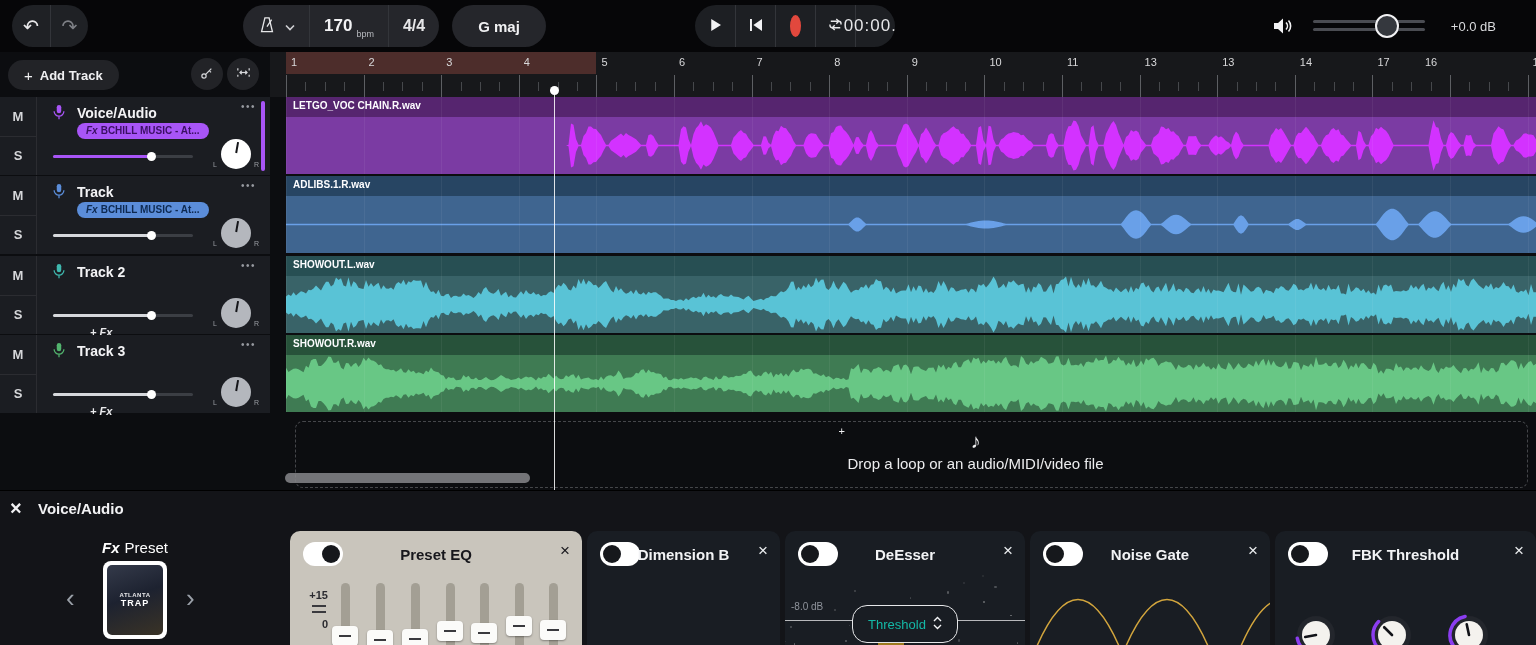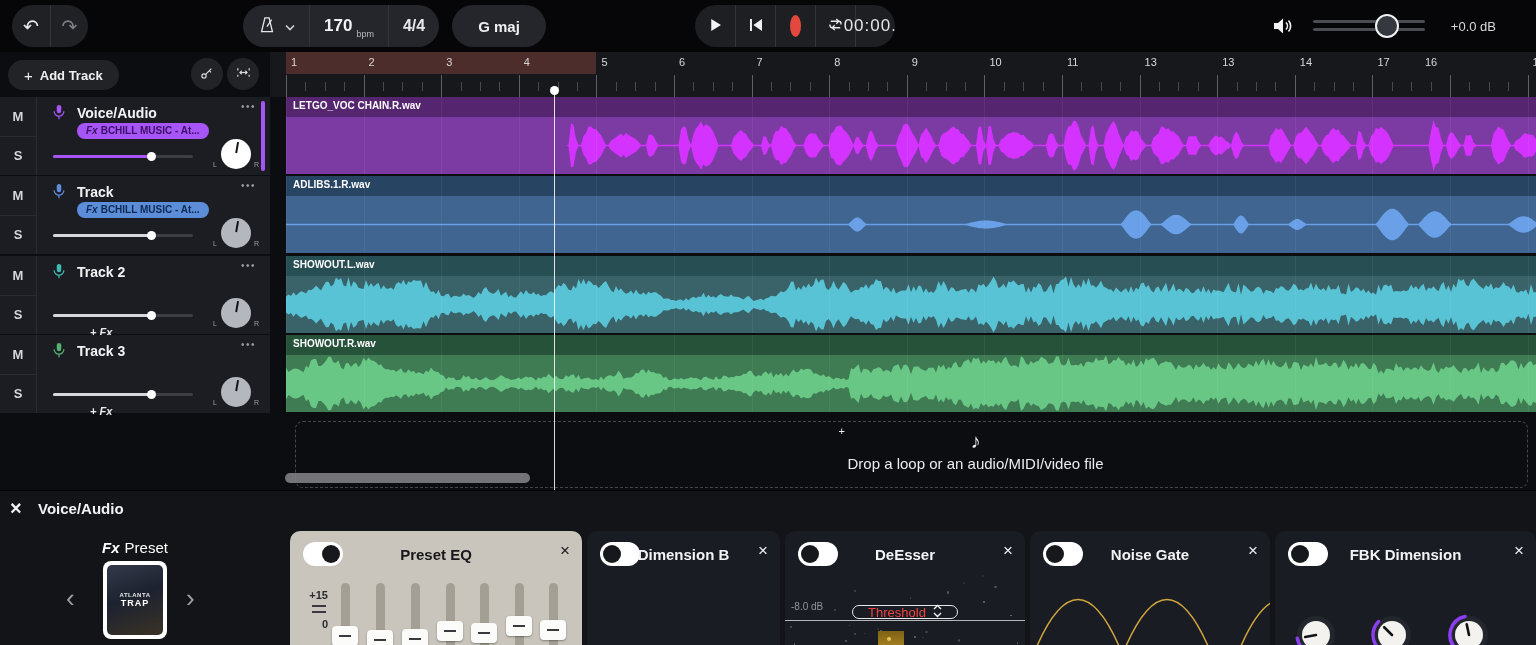--- a/index.html
+++ b/index.html
@@ -109,21 +109,21 @@
   .toggle.right .tk { left:19px; }
   .eq-scale { position:absolute; left:12px; top:58px; width:26px; text-align:right; color:#2b2b30; }
   .eq-top { font-size:11px; font-weight:600; }
   .eq-dash { margin:4px 0 0 10px; width:14px; height:2px; background:#3a3a3e; }
   .eq-zero { font-size:11px; font-weight:600; margin-top:5px; }
   .fader-track { position:absolute; top:52px; width:9px; height:80px; background:#a39f94; border-radius:5px; }
   .fader-handle { position:absolute; width:26px; height:20px; border-radius:4px; background:#fbfbf9; box-shadow:0 1px 2px rgba(0,0,0,.35); cursor:pointer; }
   .fader-handle::after { content:""; position:absolute; left:7px; top:9px; width:12px; height:2px; background:#3a3a3e; }
   .th-line { position:absolute; left:0; right:0; top:89px; height:1px; background:#d3d4d6; opacity:.85; }
   .th-db { position:absolute; left:6px; top:70px; font-size:10px; color:#8e939b; }
-  .th-pill { position:absolute; left:67px; top:74px; width:106px; height:14px; border-radius:15px; border:1.5px solid #e6e7e9; background:#191d23; color:#ef4444; font-size:13px; font-family:inherit; cursor:pointer; display:flex; align-items:center; justify-content:center; gap:7px; }
+  .th-pill { position:absolute; left:67px; top:74px; width:106px; height:38px; border-radius:15px; border:1.5px solid #e6e7e9; background:#191d23; color:#14b8a6; font-size:13px; font-family:inherit; cursor:pointer; display:flex; align-items:center; justify-content:center; gap:7px; }
   .gold-bar { position:absolute; left:93px; top:100px; width:26px; height:30px; background:linear-gradient(180deg,#8a6a14,#d8a92c); opacity:.9; }
   .gold-dot { position:absolute; width:4px; height:4px; border-radius:50%; background:#ffd75e; }
   .speck { position:absolute; border-radius:50%; background:#fff; }
   .gate-svg,.knob-svg { position:absolute; left:0; top:0; }
 </style>
 </head>
 <body>
 
 <div class="app">
 
@@ -574,21 +574,21 @@
           <path d="M 2 127 Q 48 10 94 127" stroke="#d2a53d" stroke-width="1.5" fill="none"></path>
           <path d="M 91 127 Q 137 10 183 127" stroke="#d2a53d" stroke-width="1.5" fill="none"></path>
           <path d="M 206 127 Q 252 10 298 127" stroke="#d2a53d" stroke-width="1.5" fill="none"></path>
         </svg>
     </div>
 
     <div class="fxcard" style="left:1275px; width:261px; overflow:hidden;">
       <div class="toggle">
           <div class="tk"></div>
         </div>
-      <div class="fxtitle">FBK Dimension</div>
+      <div class="fxtitle">FBK Threshold</div>
       <button class="fxclose">×</button>
       <svg class="knob-svg" id="fbk-knobs" width="261" height="130" viewBox="0 0 261 130">
           <g>
             <circle cx="41" cy="104" r="19" fill="#23262c"></circle>
             <path d="M 27.564971157455595 117.4350288425444 A 19 19 0 0 1 22.288652692768046 107.29931537567168" stroke="#8b3df0" stroke-width="3.5" fill="none" stroke-linecap="round"></path>
             <circle cx="41" cy="104" r="14" fill="#f4f2ee"></circle>
             <line x1="41" y1="104" x2="30.16711471686571" y2="105.91012995433623" stroke="#121318" stroke-width="2.6" stroke-linecap="round"></line>
           </g>
           <g>
             <circle cx="117" cy="104" r="19" fill="#23262c"></circle>

